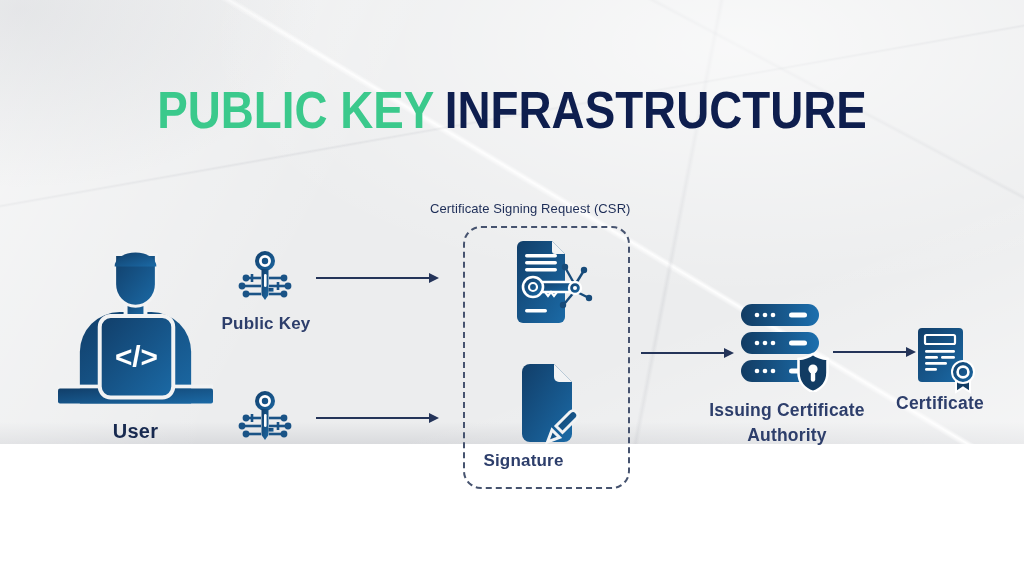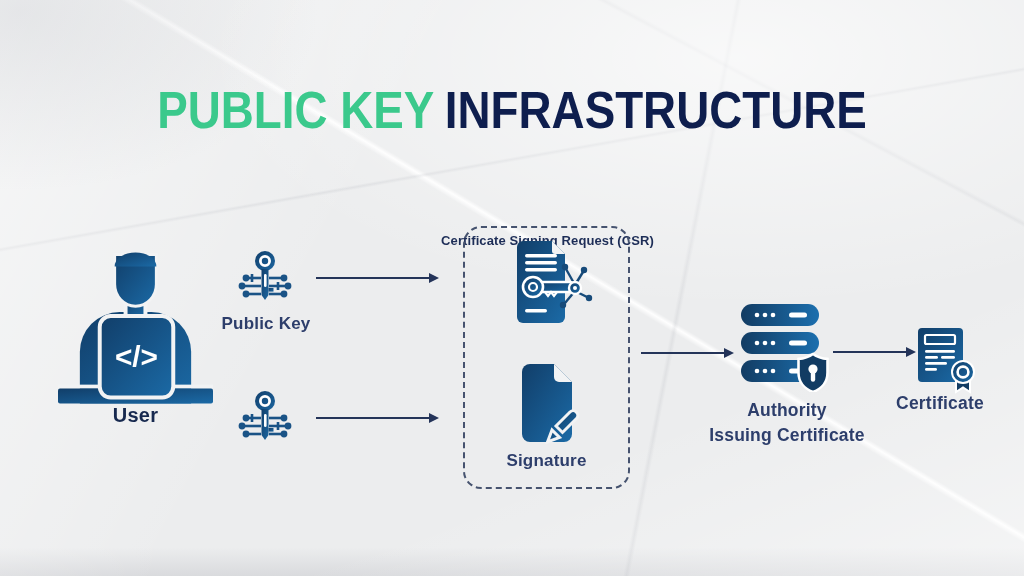--- a/index.html
+++ b/index.html
@@ -1,21 +1,21 @@
 <!DOCTYPE html>
 <html><head>
 <meta charset="utf-8">
 <style>
   html,body{margin:0;padding:0;}
   body{
     width:1024px;height:576px;overflow:hidden;
     font-family:"Liberation Sans","DejaVu Sans",sans-serif;
   }
   .stage{
-    position:relative;width:1024px;height:576px;
+    position:relative;width:1024px;height:444px;
     background:
       radial-gradient(900px 420px at 72% 10%, rgba(255,255,255,.65), rgba(255,255,255,0) 60%),
       radial-gradient(500px 300px at 2% 2%, rgba(140,145,155,.16), rgba(140,145,155,0) 60%),
       linear-gradient(118deg, rgba(255,255,255,.55), rgba(255,255,255,0) 35%),
       linear-gradient(338deg, rgba(255,255,255,.45), rgba(255,255,255,0) 30%),
       linear-gradient(170deg, transparent 32.7%, rgba(128,132,144,.13) 33%, transparent 33.35%),
       linear-gradient(101deg, transparent 64.7%, rgba(128,132,144,.11) 65%, transparent 65.3%),
       linear-gradient(211deg, transparent 44.7%, rgba(255,255,255,.95) 45.1%, transparent 45.6%),
       linear-gradient(28deg,  transparent 79.7%, rgba(128,132,144,.10) 80%, transparent 80.35%),
       linear-gradient(0deg, rgba(150,152,162,.22), rgba(150,152,162,0) 5%),
@@ -29,22 +29,22 @@
   }
   .t-green{color:#3bc98c;margin-right:12px;}
   .t-navy{color:#0e1e4e;}
   .abs{position:absolute;}
   .node-label{
     position:absolute;text-align:center;color:#2d3e6b;font-weight:600;
     font-size:17px;letter-spacing:.2px;
   }
   .user-label{font-size:20px;font-weight:700;color:#17294f;}
   .csr-title{
-    position:absolute;text-align:center;color:#1d2d57;
-    font-weight:700;font-size:13px;letter-spacing:.1px;margin-top:32px;
+    position:absolute;color:#1d2d57;
+    font-weight:400;font-size:13px;letter-spacing:.1px;
   }
   .csr-box{
     position:absolute;left:463px;top:226px;width:167px;height:263px;
     border:2px dashed #46536f;border-radius:18px;box-sizing:border-box;
   }
   .ca-label{line-height:25px;font-size:17.5px;}
   .arrow{position:absolute;height:2px;background:#243459;}
   .arrow::after{
     content:"";position:absolute;right:-2px;top:-4px;width:0;height:0;
     border-left:10px solid #243459;border-top:5px solid transparent;border-bottom:5px solid transparent;
@@ -67,21 +67,21 @@
     </defs>
     <path d="M22 152 v-52 a40 40 0 0 1 40-40 h32 a40 40 0 0 1 40 40 v52 Z" fill="url(#gU)"></path>
     <rect x="68" y="42" width="20" height="22" fill="url(#gU)" stroke="#f2f3f4" stroke-width="4"></rect>
     <path d="M57 2 h42 v30 a21 22 0 0 1 -21 22 a21 22 0 0 1 -21 -22 Z" fill="url(#gU)" stroke="#f2f3f4" stroke-width="3"></path>
     <path d="M57 14 a21 14 0 0 1 42 0 Z" fill="url(#gU)"></path>
     <rect x="0" y="133" width="156" height="4" fill="#f2f3f4"></rect>
     <rect x="0" y="137" width="156" height="15" rx="2" fill="url(#gU)"></rect>
     <rect x="42" y="64" width="74" height="82" rx="11" fill="url(#gU)" stroke="#f2f3f4" stroke-width="4"></rect>
     <text x="79" y="115" text-anchor="middle" fill="#ffffff" font-size="30" font-weight="700" font-family="Liberation Sans, DejaVu Sans, sans-serif">&lt;/&gt;</text>
   </svg>
-  <div class="node-label user-label" style="left:58px;top:404px;width:155px;">User</div>
+  <div class="node-label user-label" style="left:58px;top:420px;width:155px;">User</div>
 
   <svg class="abs" style="left:236px;top:250px;" width="58" height="60" viewBox="0 0 58 60" aria-hidden="true">
     <defs>
       <linearGradient id="gK1" x1="0" y1="0" x2="1" y2="1">
         <stop offset="0" stop-color="#123f6b"></stop>
           <stop offset="1" stop-color="#1c66a0"></stop>
       </linearGradient>
     </defs>
     <g stroke="#1a5386" stroke-width="2.6" fill="none">
       <path d="M25 28 H12"></path>
@@ -189,21 +189,21 @@
           <stop offset="1" stop-color="#1b6aa6"></stop>
       </linearGradient>
     </defs>
     <path d="M14 10 a8 8 0 0 1 8-8 h24 l18 18 v52 a8 8 0 0 1 -8 8 h-34 a8 8 0 0 1 -8-8 Z" fill="url(#gS)"></path>
     <path d="M46 2 l18 18 h-13 a5 5 0 0 1 -5-5 Z" fill="#f2f3f4"></path>
     <g stroke="#f2f3f4" stroke-width="3">
       <path d="M48 64 l14-14 a4.6 4.6 0 0 1 6.5 6.5 l-14 14 Z" fill="url(#gS)"></path>
       <path d="M44 68 l-4.5 12 12-4.5 Z" fill="url(#gS)"></path>
     </g>
   </svg>
-  <div class="node-label" style="left:463px;top:451px;width:167px;">Signature</div>
+  <div class="node-label" style="left:440px;top:451px;width:167px;">Signature</div>
 
   <div class="arrow" style="left:641px;top:352px;width:91px;"></div>
 
   <svg class="abs" style="left:741px;top:304px;" width="90" height="88" viewBox="0 0 90 88" aria-hidden="true">
     <defs>
       <linearGradient id="gSrv" x1="0" y1="0" x2="1" y2="0">
         <stop offset="0" stop-color="#123c63"></stop>
           <stop offset="1" stop-color="#1c6fae"></stop>
       </linearGradient>
     </defs>
@@ -224,22 +224,22 @@
         <circle cx="32" cy="67" r="2.3"></circle>
       <rect x="48" y="8.5" width="18" height="5" rx="2.5"></rect>
       <rect x="48" y="36.5" width="18" height="5" rx="2.5"></rect>
       <rect x="48" y="64.5" width="18" height="5" rx="2.5"></rect>
     </g>
     <path d="M72 50 c4.2 3.1 9.2 4.6 14.5 4.9 v13.5 c0 9.8-6.3 16.5-14.5 19.6 c-8.2-3.1-14.5-9.8-14.5-19.6 V54.9 c5.3-.3 10.3-1.8 14.5-4.9 Z" fill="#123c63" stroke="#ffffff" stroke-width="2.6"></path>
     <circle cx="72" cy="65" r="4.6" fill="#ffffff"></circle>
     <path d="M69.8 66.5 h4.4 v9 a2.2 2.2 0 0 1 -4.4 0 Z" fill="#ffffff"></path>
   </svg>
   <div class="node-label ca-label" style="left:697px;top:398px;width:180px;">
+    <div>Issuing Certificate</div>
     <div>Authority</div>
-    <div>Issuing Certificate</div>
   </div>
 
   <div class="arrow" style="left:833px;top:351px;width:81px;"></div>
 
   <svg class="abs" style="left:916px;top:326px;" width="62" height="68" viewBox="0 0 62 68" aria-hidden="true">
     <defs>
       <linearGradient id="gC" x1="0" y1="0" x2="1" y2="1">
         <stop offset="0" stop-color="#113e69"></stop>
           <stop offset="1" stop-color="#1b6aa6"></stop>
       </linearGradient>

